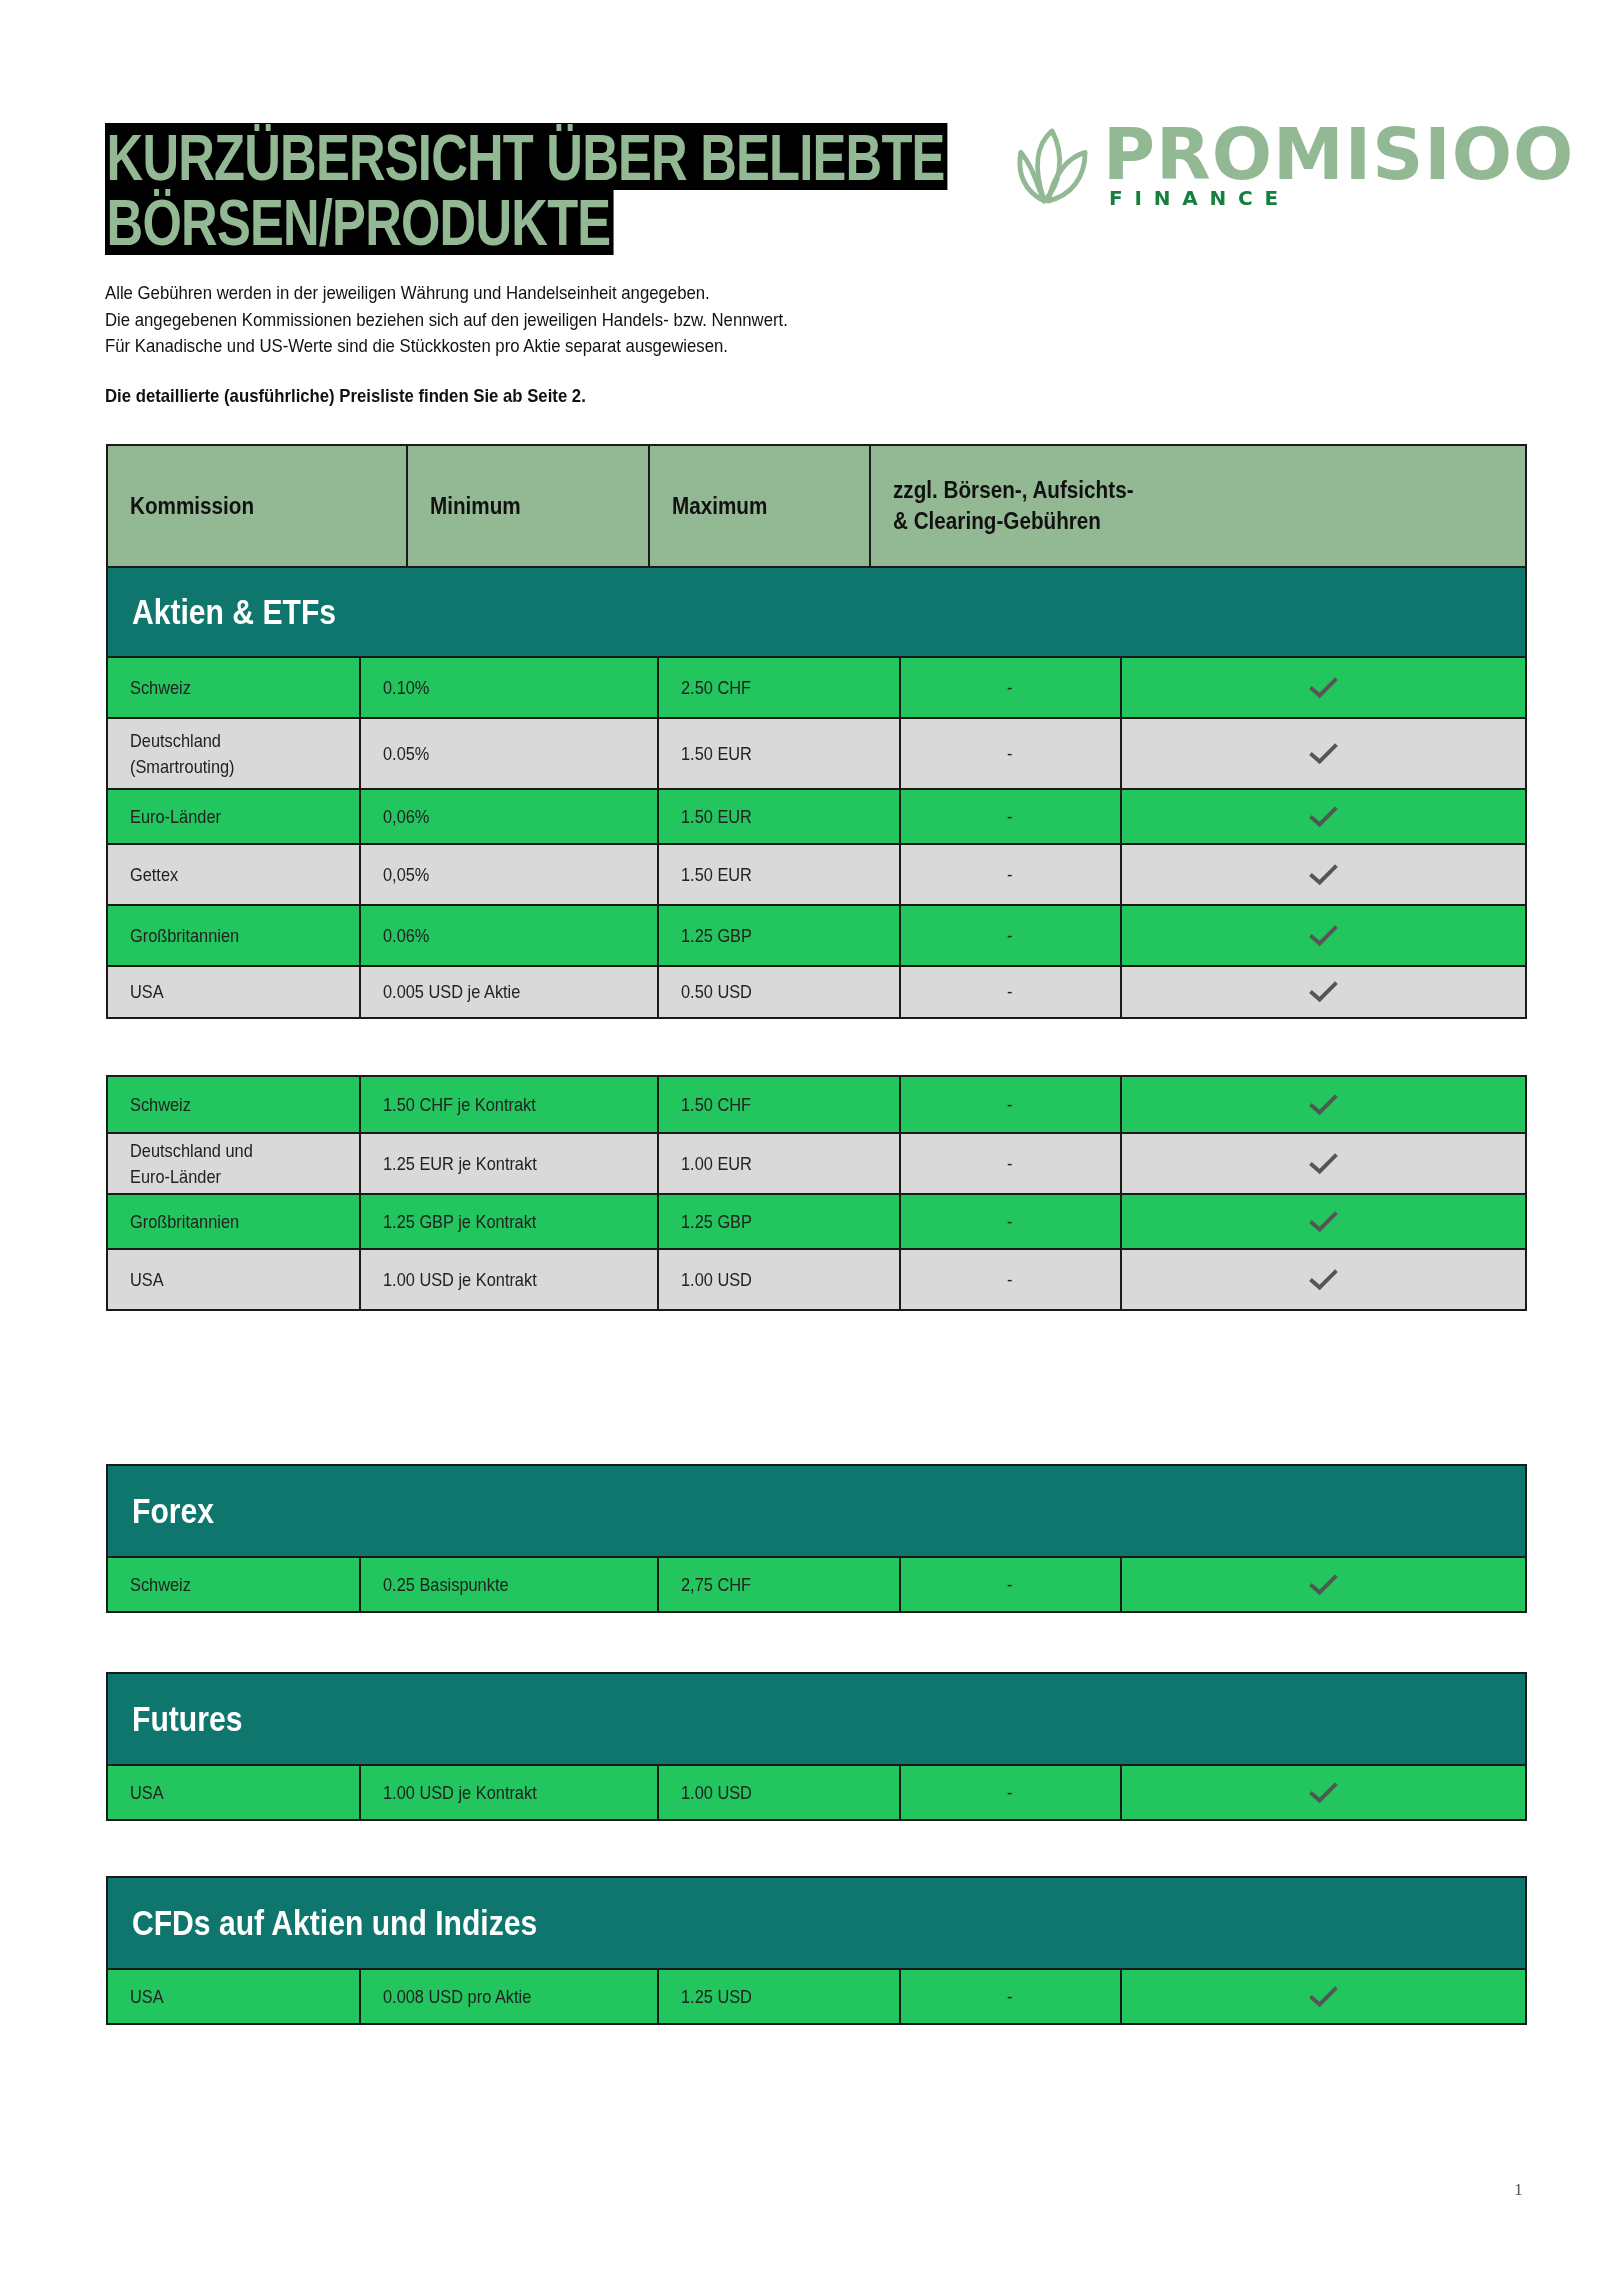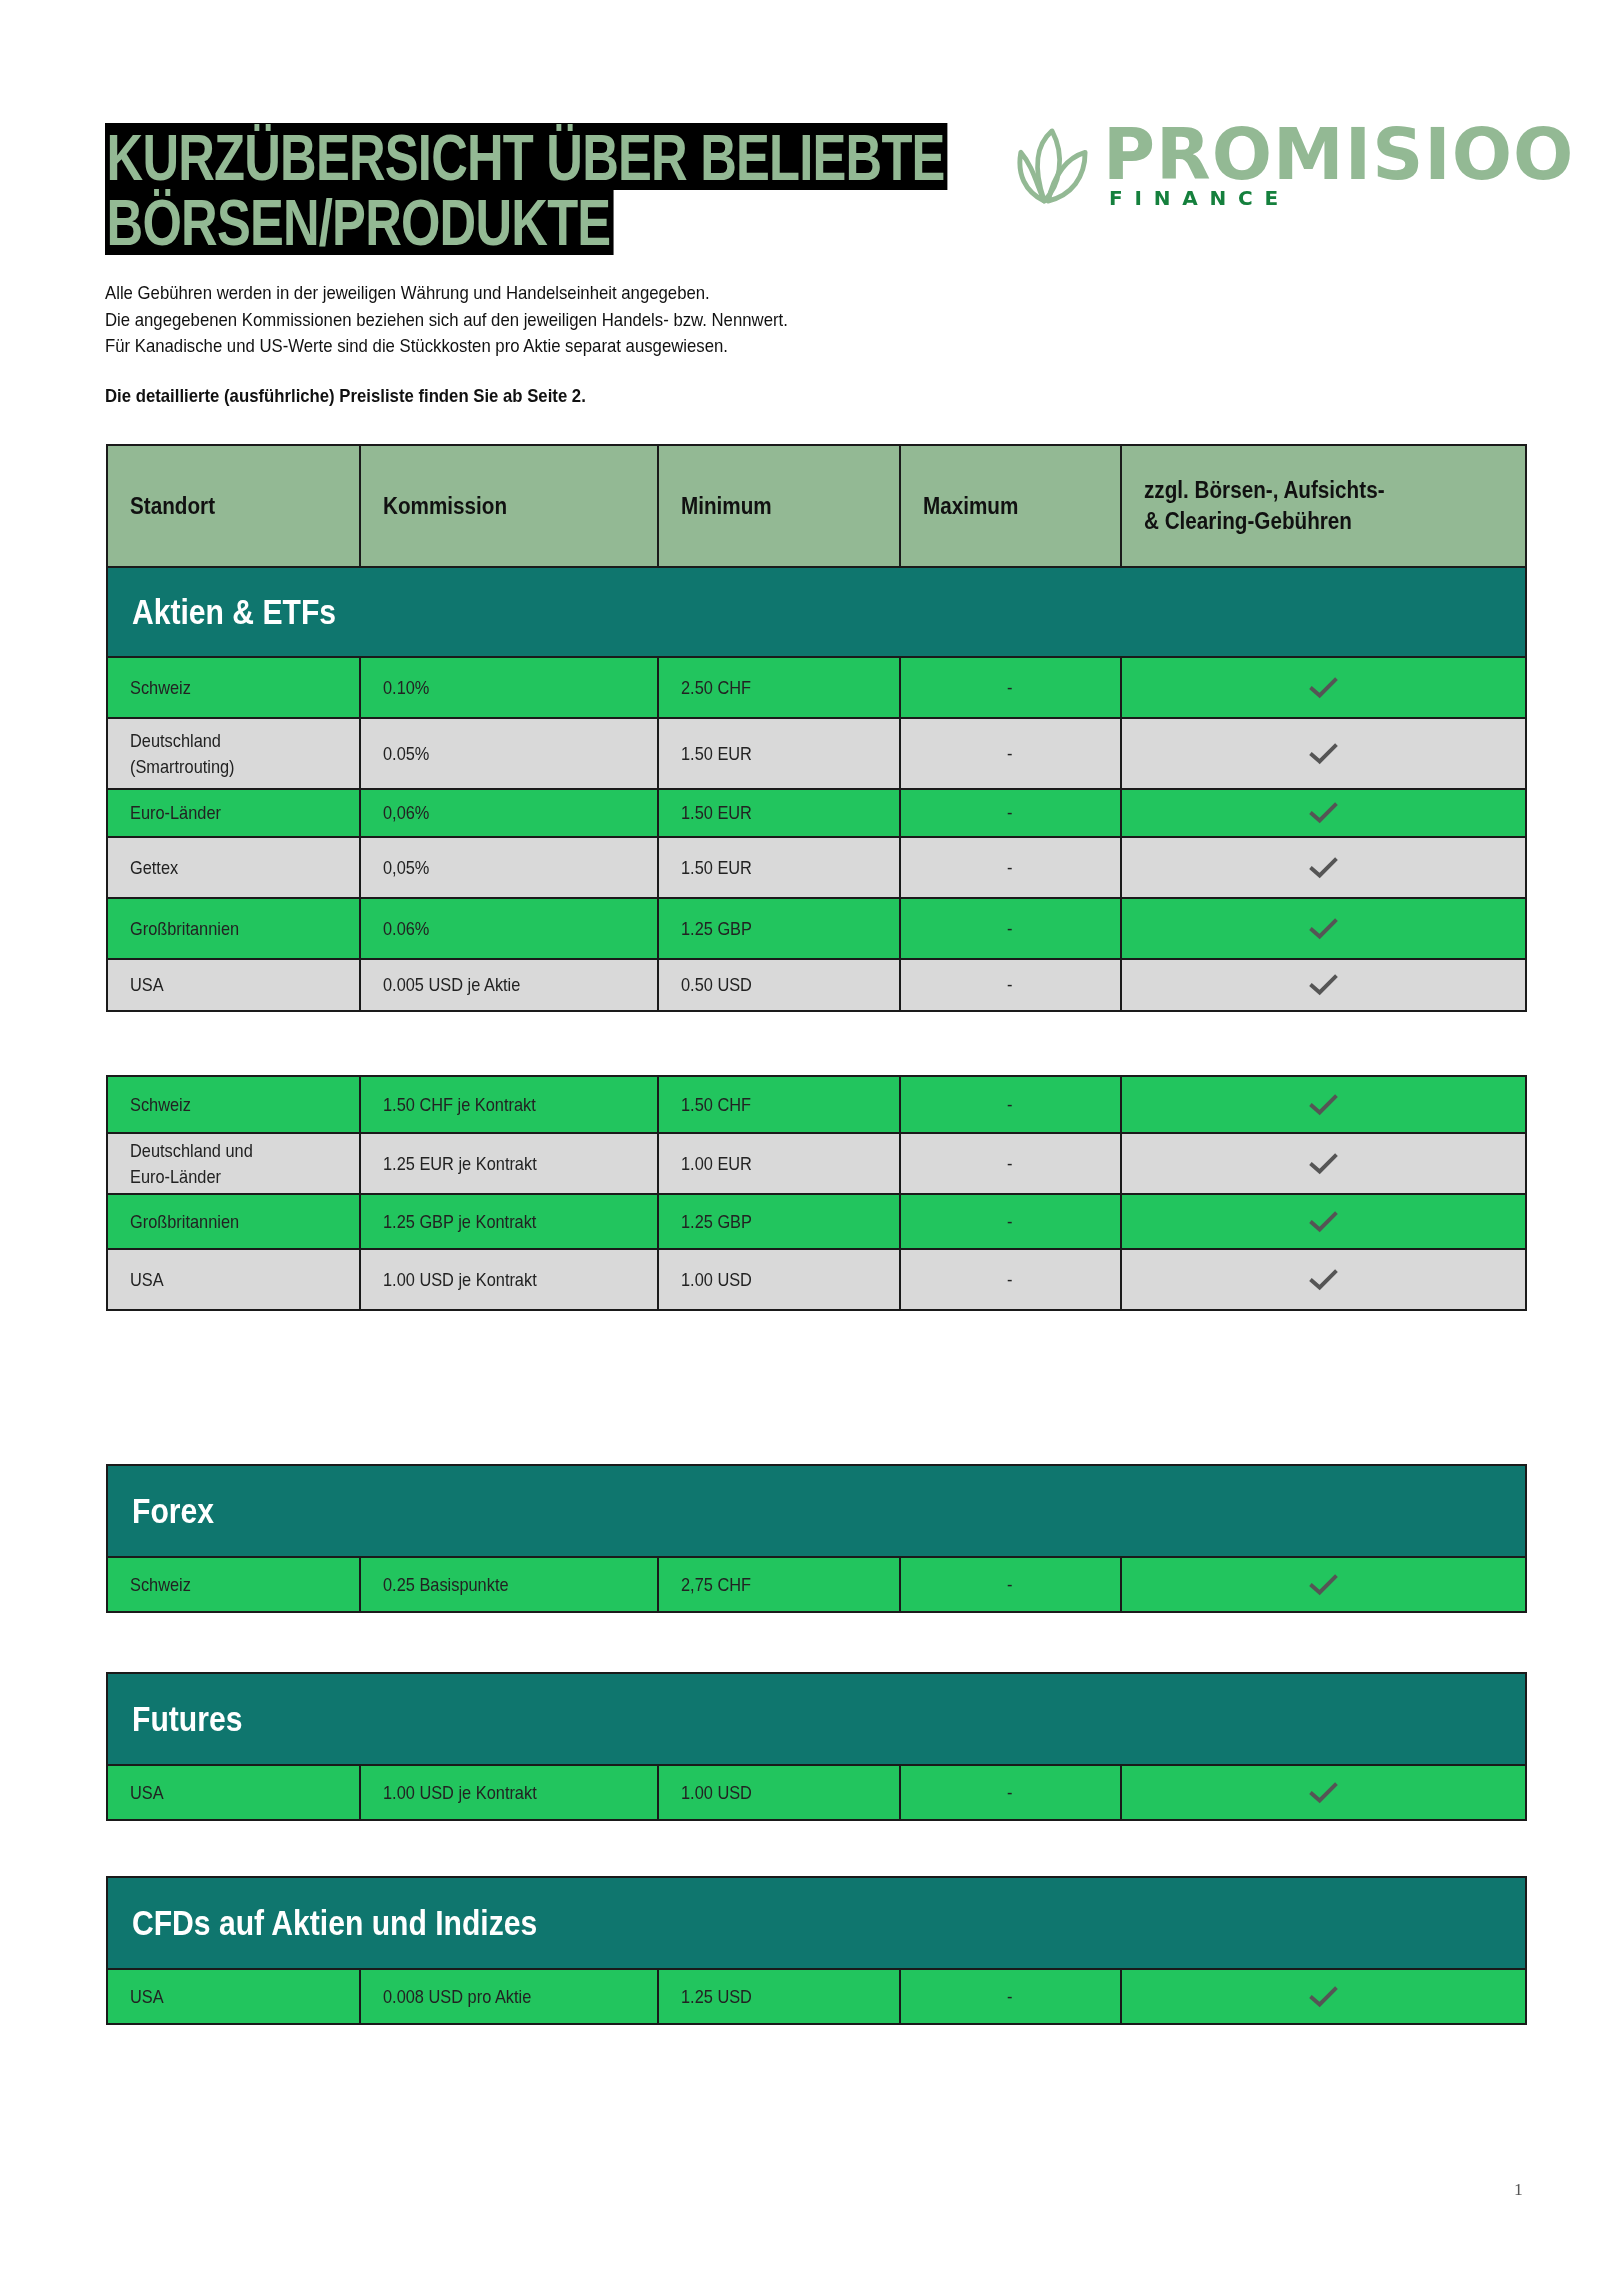--- a/index.html
+++ b/index.html
@@ -73,23 +73,20 @@
 
 <div class="intro">
   <p>Alle Gebühren werden in der jeweiligen Währung und Handelseinheit angegeben.</p>
   <p>Die angegebenen Kommissionen beziehen sich auf den jeweiligen Handels- bzw. Nennwert.</p>
   <p>Für Kanadische und US-Werte sind die Stückkosten pro Aktie separat ausgewiesen.</p>
   <p class="note">Die detaillierte (ausführliche) Preisliste finden Sie ab Seite 2.</p>
 </div>
 
 <div class="ftable" id="t0" style="top:444px;">
     <div class="row head">
-      <div class="cell c1">
-        <span class="txt" style="white-space: normal; width: 186px;">Standort</span>
-      </div>
       <div class="cell c2">
         <span class="txt">Kommission</span>
       </div>
       <div class="cell c3">
         <span class="txt">Minimum</span>
       </div>
       <div class="cell c4" style="justify-content:flex-start">
         <span class="txt">Maximum</span>
       </div>
       <div class="cell c5" style="justify-content:flex-start">
@@ -134,21 +131,21 @@
         <span class="txt">-</span>
       </div>
       <div class="cell c5 check">
         <span>
           <svg viewBox="0 0 30 24">
             <path d="M3 13 L11 20 L27 4" fill="none" stroke="#555" stroke-width="4" stroke-linecap="square"></path>
           </svg>
         </span>
       </div>
     </div>
-    <div class="row data" style="height:48px">
+    <div class="row data" style="height:55px">
       <div class="cell c1">
         <span class="txt" style="white-space: normal; width: 186px;">Euro-Länder</span>
       </div>
       <div class="cell c2">
         <span class="txt">0,06%</span>
       </div>
       <div class="cell c3">
         <span class="txt">1.50 EUR</span>
       </div>
       <div class="cell c4">

